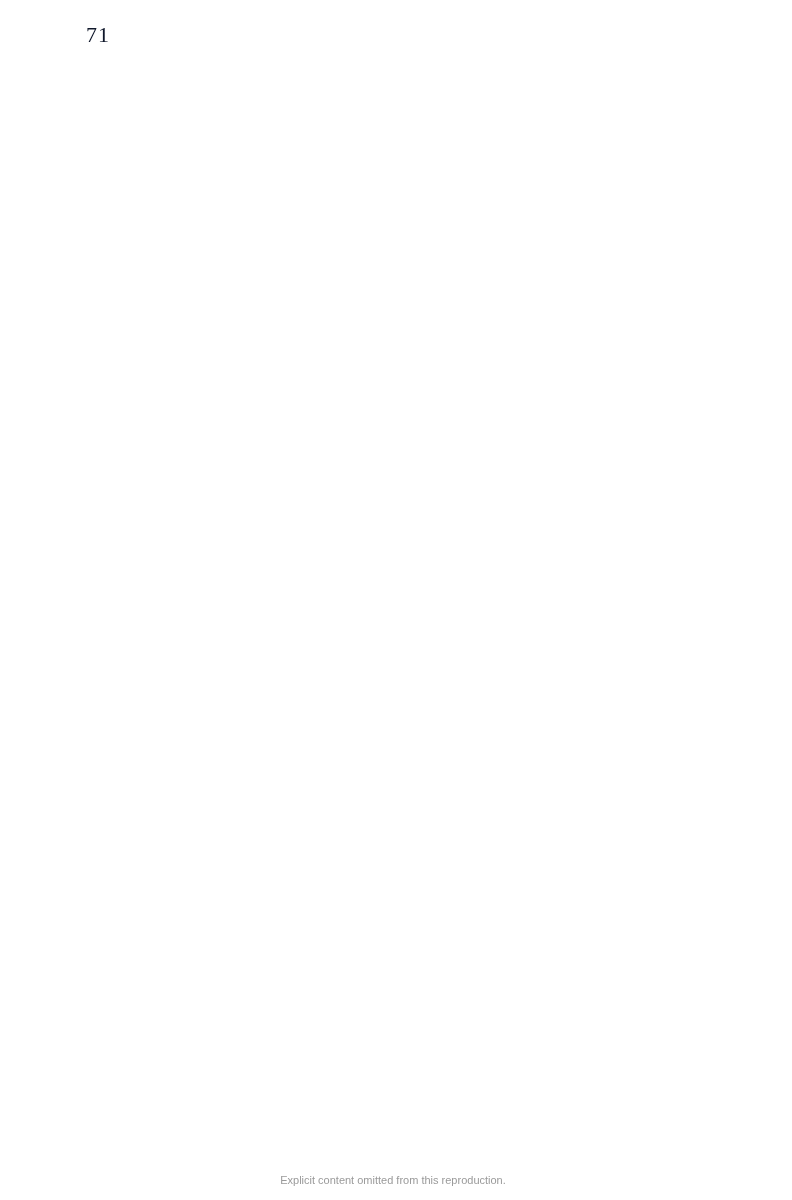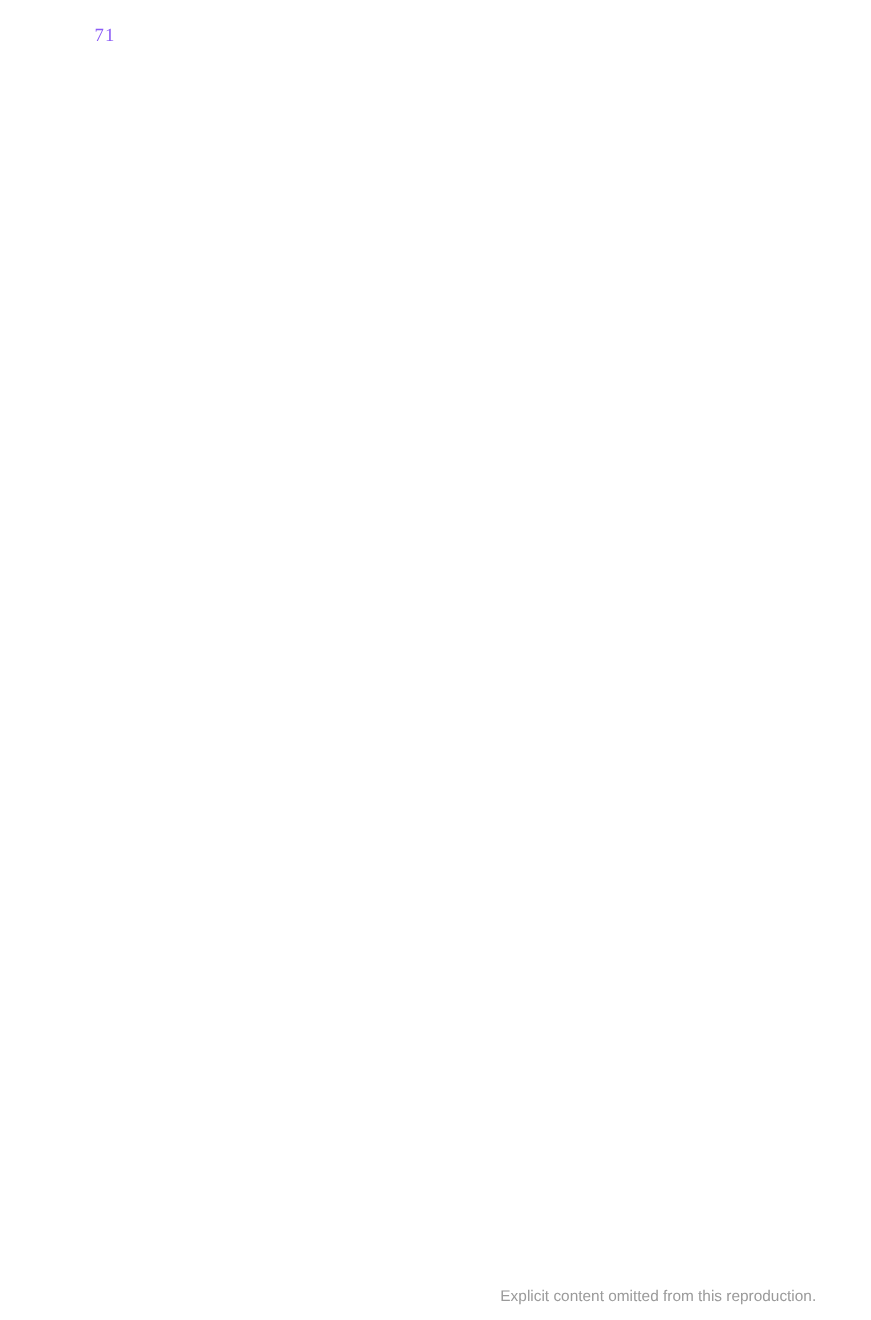--- a/index.html
+++ b/index.html
@@ -20,23 +20,23 @@
     width: 792px;
     height: 1200px;
     position: relative;
     box-sizing: border-box;
   }
 
   .page-number {
     position: absolute;
     top: 22px;
     left: 86px;
-    font-size: 17px;
+    font-size: 22px;
     letter-spacing: 1px;
-    color: #8b5cf6;
+    color: #0f172a;
     font-family: "Liberation Serif", "DejaVu Serif", serif;
   }
 
   .text-block {
     position: absolute;
     top: 92px;
     left: 44px;
     right: 44px;
     height: 1070px;
     writing-mode: vertical-rl;
@@ -56,24 +56,24 @@
 
   .para.no-indent {
     text-indent: 0;
   }
 
   .notice {
     position: absolute;
     bottom: 14px;
     left: 44px;
     right: 50px;
-    font-size: 14px;
+    font-size: 11px;
     color: #9a9a9a;
     font-family: "Liberation Sans", sans-serif;
-    text-align: right;
+    text-align: center;
     writing-mode: horizontal-tb;
   }
 </style>
 </head>
 <body>
 
 <div class="page">
 
   <div class="page-number">71</div>
 

